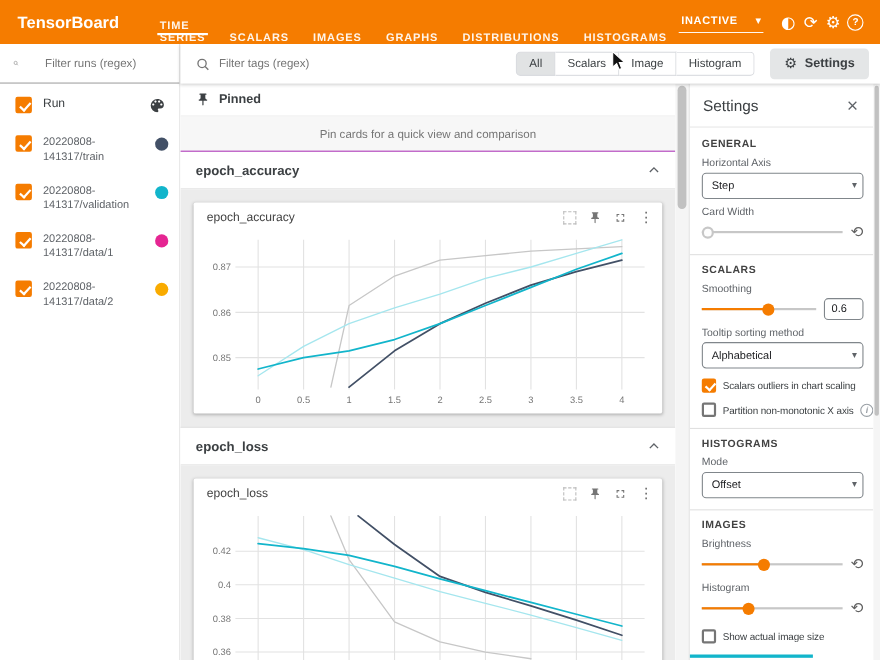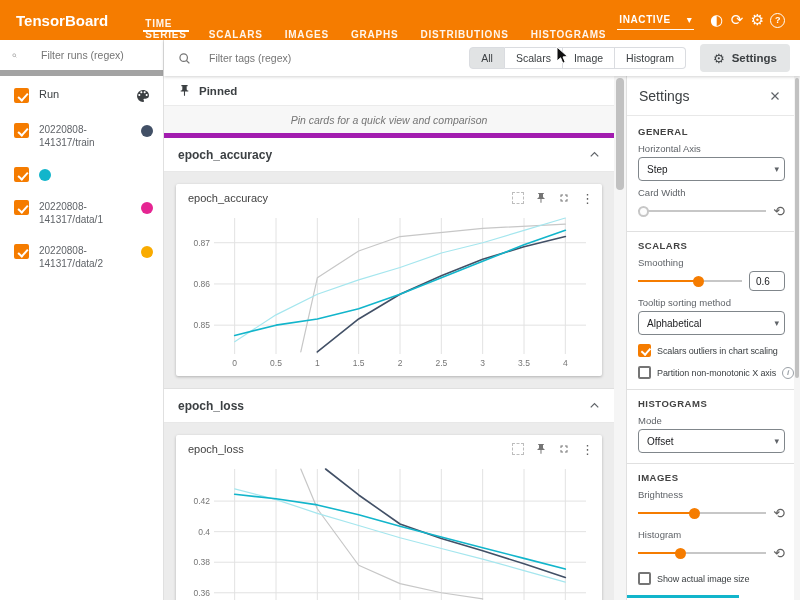--- a/index.html
+++ b/index.html
@@ -24,51 +24,51 @@
   .right-col{flex:1;display:flex;flex-direction:column;min-width:0}
   .toolbar{height:36px;display:flex;align-items:center;background:#fff;box-shadow:0 1px 3px rgba(0,0,0,.18);position:relative;z-index:4;padding:0 10px 0 14px;gap:14px}
   .content-row{display:flex;height:524px}
   .cards-col{width:450px;flex:none;background:#fff;overflow:hidden}
   .scroll-track{width:12px;flex:none;background:#f5f5f5;position:relative}
   .scroll-thumb{position:absolute;left:2px;right:2px;top:2px;background:#c1c1c1;border-radius:4px}
   .panel-scroll{width:6px;flex:none;background:#f5f5f5;position:relative}
   .panel-scroll .scroll-thumb{left:1px;right:1px}
 
   
-  .run-filter{height:36px;display:flex;align-items:center;gap:24px;padding:5px 12px;border-bottom:6px solid #a3a3a3}
+  .run-filter{height:36px;display:flex;align-items:center;gap:24px;padding:5px 12px;border-bottom:1px solid #a3a3a3}
   .run-filter input{border:none;outline:none;font-size:10.5px;width:110px;color:#202124;font-family:"Liberation Sans",sans-serif}
   .run-filter input::placeholder{color:#757575}
   .run-header{display:flex;gap:10px;padding:12px 12px 10px 14px}
   .run-title{font-size:11px;color:#3c4043;flex:1}
   .run-row{display:flex;align-items:flex-start;gap:10px;padding:9px 10px 9px 14px}
   .run-label{font-size:10px;line-height:13px;color:#5f6368;flex:1;overflow-wrap:break-word;min-width:0}
   .run-dot{width:12px;height:12px;border-radius:50%;flex:none;margin-top:2px;cursor:pointer}
 
   
   .checkbox{width:15px;height:15px;border:2px solid #757575;border-radius:2px;background:#fff;position:relative;flex:none;cursor:pointer}
   .checkbox.checked{background:#f57c00;border-color:#f57c00}
   .checkbox.checked::after{content:"";position:absolute;left:3.5px;top:0.5px;width:4px;height:8px;border:solid #fff;border-width:0 2px 2px 0;transform:rotate(42deg)}
   .checkbox.small{width:13px;height:13px}
   .checkbox.small.checked::after{left:3px;top:0;width:3.5px;height:7px}
 
   
-  .tag-filter{display:flex;align-items:center;gap:18px;flex:1}
+  .tag-filter{display:flex;align-items:center;gap:8px;flex:1}
   .tag-filter input{border:none;outline:none;font-size:10.5px;width:130px;font-family:"Liberation Sans",sans-serif}
   .tag-filter input::placeholder{color:#757575}
   .chips{display:flex}
   .chip{font-size:10.5px;color:#3c4043;background:#fff;border:1px solid #dadce0;border-left:none;padding:4px 11px;cursor:pointer;font-family:"Liberation Sans",sans-serif}
   .chip:first-child{border-left:1px solid #dadce0;border-radius:4px 0 0 4px}
   .chip:last-child{border-radius:0 4px 4px 0}
   .chip.checked{background:#e1e3e4}
   .settings-btn{display:flex;align-items:center;gap:7px;background:#e4e6e7;border:none;border-radius:4px;height:28px;padding:0 13px;font-size:11.5px;font-weight:600;color:#3c4043;cursor:pointer;font-family:"Liberation Sans",sans-serif}
 
   
   .pinned-bar{height:30px;display:flex;align-items:center;gap:8px;padding:0 14px;border-bottom:1px solid #ebebeb}
   .pinned-title{font-size:11.5px;font-weight:700;color:#3c4043}
-  .pinned-msg{height:32px;display:flex;align-items:center;justify-content:center;font-size:10.5px;font-style:italic;color:#757575;background:#f7f7f7;border-bottom:5px solid #a21caf}
+  .pinned-msg{height:32px;display:flex;align-items:center;justify-content:center;font-size:10.5px;color:#757575;background:#f7f7f7;border-bottom:1px solid #a21caf}
   .section-header{height:34px;display:flex;align-items:center;justify-content:space-between;padding:0 12px 0 14px;background:#fff;border-bottom:1px solid #e8e8e8}
   .section-title{font-size:12px;font-weight:600;color:#3c4043}
   .card-zone{background:#ececec;padding:12px;border-bottom:1px solid #e0e0e0}
   .card-zone.grow{height:178px}
   .card{background:#fff;border-radius:2px;box-shadow:0 1px 3px rgba(0,0,0,.25);width:426px;height:192px;padding:0 6px}
   .card-header{height:28px;display:flex;align-items:center;justify-content:space-between;padding:0 2px 0 6px}
   .card-title{font-size:11px;color:#424242}
   .card-icons{display:flex;align-items:center;gap:11px;color:#757575}
   .marquee{width:12px;height:12px;border:1px dashed #bdbdbd}
   .kebab{font-size:13px;color:#616161;cursor:pointer;line-height:1}
@@ -155,20 +155,21 @@
           <path fill="#3c4043" d="M12 3a9 9 0 0 0 0 18c.83 0 1.5-.67 1.5-1.5 0-.39-.15-.74-.39-1.01-.23-.26-.38-.61-.38-.99 0-.83.67-1.5 1.5-1.5H16a5 5 0 0 0 5-5c0-4.42-4.03-8-9-8zm-5.5 9c-.83 0-1.5-.67-1.5-1.5S5.67 9 6.5 9 8 9.67 8 10.5 7.33 12 6.5 12zm3-4C8.67 8 8 7.33 8 6.5S8.67 5 9.5 5s1.5.67 1.5 1.5S10.33 8 9.5 8zm5 0c-.83 0-1.5-.67-1.5-1.5S13.67 5 14.5 5s1.5.67 1.5 1.5S15.33 8 14.5 8zm3 4c-.83 0-1.5-.67-1.5-1.5S16.67 9 17.5 9s1.5.67 1.5 1.5-.67 1.5-1.5 1.5z"></path>
         </svg>
     </div>
     <div class="run-row">
       <span class="checkbox checked"></span>
       <span class="run-label">20220808-141317/train</span>
       <span class="run-dot" style="background: rgb(66, 80, 102);"></span>
     </div>
     <div class="run-row">
       <span class="checkbox checked"></span>
+      <span class="run-label">20220808-141317/validation</span>
       <span class="run-dot" style="background: rgb(18, 181, 203);"></span>
     </div>
     <div class="run-row">
       <span class="checkbox checked"></span>
       <span class="run-label">20220808-141317/data/1</span>
       <span class="run-dot" style="background: rgb(229, 37, 146);"></span>
     </div>
     <div class="run-row">
       <span class="checkbox checked"></span>
       <span class="run-label">20220808-141317/data/2</span>

